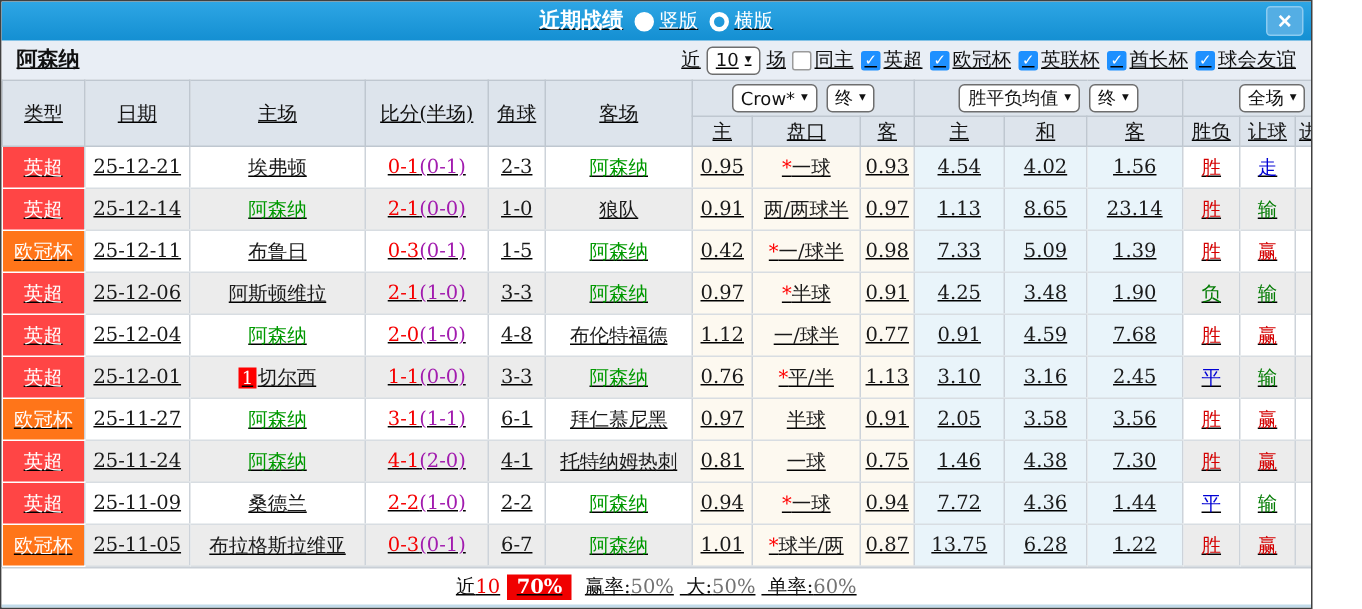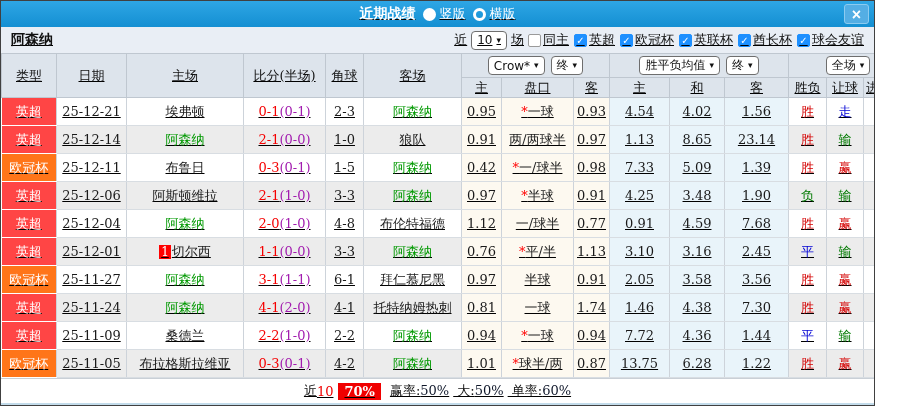--- a/index.html
+++ b/index.html
@@ -42,21 +42,21 @@
   .rank { background: #f00; color: #fff; padding: 0 2px; font-size: 12px; margin-right: 1px; }
   .ft { color: #f50000; }
   .ht { color: #a21caf; }
   .star { color: #f00; }
 
   
   .footer { height: 25px; display: flex; align-items: center; justify-content: center; font-size: 13px; background: #fff; border-top: 1px solid #c9cfd6; color: #111; }
   .footer span { white-space: pre; }
   .win-badge { background: #f00000; color: #fff; padding: 1px 6px; font-weight: bold; margin: 0 5px; }
   .red { color: #f00000; }
-  .blue { color: #0f172a; }
+  .blue { color: #737373; }
   .stat { margin-left: 4px; }
   .bottom-strip { height: 5px; background: #c2dbea; }
 </style>
 </head>
 <body>
 
 <div class="window">
 
   <div class="titlebar">
     <span class="title">近期战绩</span>
@@ -304,21 +304,21 @@
         </tr>
         <tr>
           <td class="c-type" style="background: rgb(255, 69, 69);">英超</td>
           <td class="c-date">25-11-24</td>
           <td class="c-team"><span style="color: rgb(0, 153, 0);">阿森纳</span></td>
           <td class="c-score"><span class="ft">4-1</span><span class="ht">(2-0)</span></td>
           <td class="c-corner">4-1</td>
           <td class="c-team"><span>托特纳姆热刺</span></td>
           <td class="c-odds">0.81</td>
           <td class="c-odds"><span>一球</span></td>
-          <td class="c-odds">1.74</td>
+          <td class="c-odds">0.75</td>
           <td class="c-avg">1.46</td>
           <td class="c-avg">4.38</td>
           <td class="c-avg">7.30</td>
           <td class="c-outcome" style="color: rgb(212, 0, 0);">胜</td>
           <td class="c-outcome" style="color: rgb(212, 0, 0);">赢</td>
           <td class="c-outcome" style="color: rgb(212, 0, 0);">大</td>
         </tr>
         <tr>
           <td class="c-type" style="background: rgb(255, 69, 69);">英超</td>
           <td class="c-date">25-11-09</td>
@@ -334,21 +334,21 @@
           <td class="c-avg">1.44</td>
           <td class="c-outcome" style="color: rgb(0, 0, 212);">平</td>
           <td class="c-outcome" style="color: rgb(0, 122, 0);">输</td>
           <td class="c-outcome" style="color: rgb(212, 0, 0);">大</td>
         </tr>
         <tr>
           <td class="c-type" style="background: rgb(255, 117, 25);">欧冠杯</td>
           <td class="c-date">25-11-05</td>
           <td class="c-team"><span>布拉格斯拉维亚</span></td>
           <td class="c-score"><span class="ft">0-3</span><span class="ht">(0-1)</span></td>
-          <td class="c-corner">4-2</td>
+          <td class="c-corner">6-7</td>
           <td class="c-team"><span style="color: rgb(0, 153, 0);">阿森纳</span></td>
           <td class="c-odds">1.01</td>
           <td class="c-odds"><span class="star">*</span><span>球半/两</span></td>
           <td class="c-odds">0.87</td>
           <td class="c-avg">13.75</td>
           <td class="c-avg">6.28</td>
           <td class="c-avg">1.22</td>
           <td class="c-outcome" style="color: rgb(212, 0, 0);">胜</td>
           <td class="c-outcome" style="color: rgb(212, 0, 0);">赢</td>
           <td class="c-outcome" style="color: rgb(212, 0, 0);">大</td>

